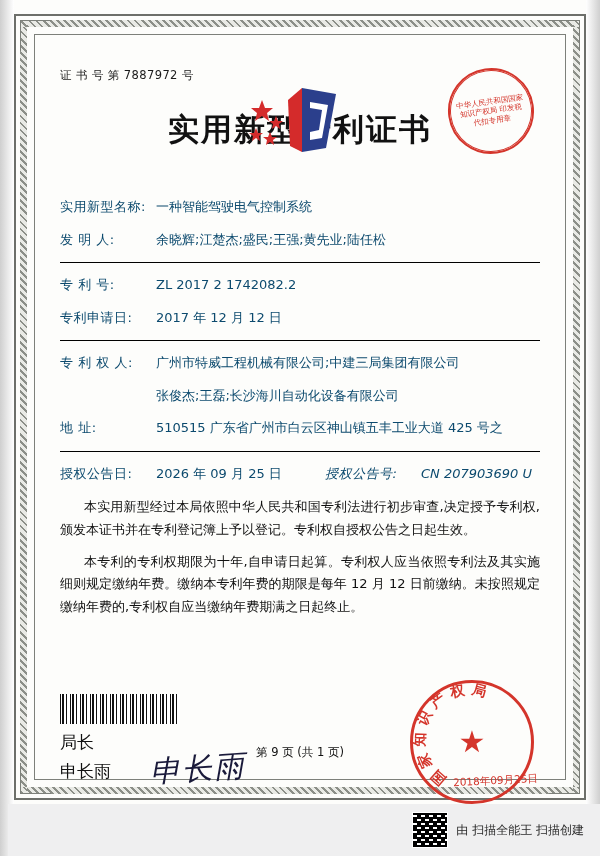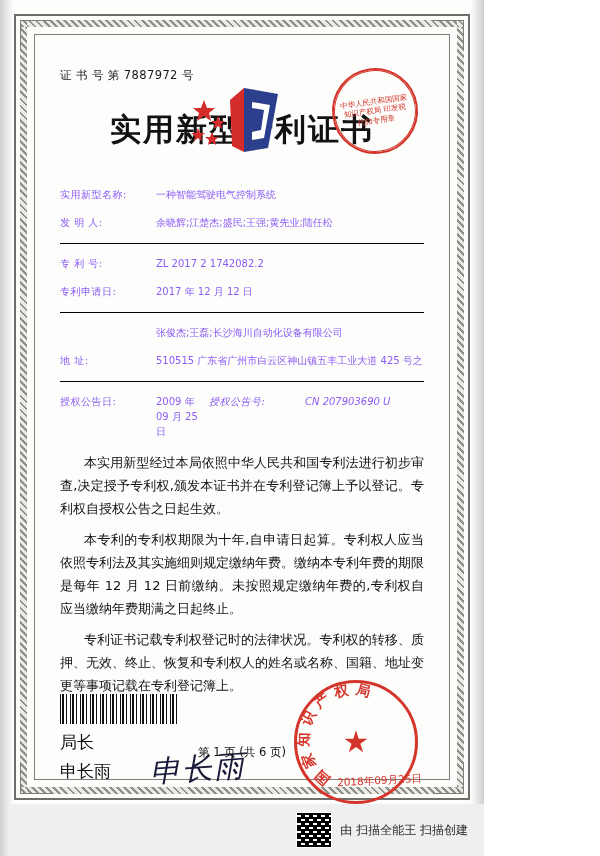--- a/index.html
+++ b/index.html
@@ -4,21 +4,21 @@
 <style>
   html,body{margin:0;padding:0;}
   body{
     width:600px;height:856px;
     background:#ffffff;
     font-family:"DejaVu Sans","Liberation Sans",sans-serif;
     overflow:hidden;
     position:relative;
   }
   .page{
-    position:absolute;left:0;top:0;width:484px;height:856px;
+    position:absolute;left:0;top:0;width:600px;height:856px;
     background:#fdfdfb;
   }
   
   .border-outer{
     position:absolute;left:14px;top:14px;right:14px;bottom:56px;
     border:2px solid #6d6f6a;
   }
   .border-mid{
     position:absolute;left:20px;top:20px;right:20px;bottom:62px;
     border:7px solid transparent;
@@ -63,21 +63,21 @@
     transform:rotate(-8deg);
     box-shadow:inset 0 0 0 1px #d4352b;
   }
   .seal-top span{display:block;padding:0 6px;}
   .title{
     text-align:center;font-size:31px;font-weight:bold;color:#111;
     letter-spacing:2px;margin-top:26px;
     font-family:"DejaVu Sans","Liberation Sans",sans-serif;
   }
   .fields{
-    margin-top:36px;padding:0 14px;font-size:10px;color:#8b5cf6;
+    margin-top:46px;padding:0 14px;font-size:13px;color:#0c4a6e;
   }
   .frow{display:flex;align-items:flex-start;margin-bottom:13px;line-height:1.5;}
   .flabel{width:96px;flex:0 0 96px;letter-spacing:.5px;}
   .fval{flex:1;}
   .two-col{display:flex;}
   .two-col .left{flex:1;display:flex;justify-content:flex-end;}
   .two-col .right{flex:0 0 215px;display:flex;font-style:italic;}
   .hr{border-top:1px solid #000;margin:4px 0 12px 0;}
   .para{
     margin:0 14px 9px 14px;font-size:13px;line-height:1.75;color:#111;
@@ -191,43 +191,46 @@
       <div class="frow">
         <div class="flabel">专 利 号:</div>
         <div class="fval">ZL 2017 2 1742082.2</div>
       </div>
       <div class="frow">
         <div class="flabel">专利申请日:</div>
         <div class="fval">2017 年 12 月 12 日</div>
       </div>
       <div class="hr"></div>
       <div class="frow">
+        <div class="flabel">专 利 权 人:</div>
+        <div class="fval">广州市特威工程机械有限公司;中建三局集团有限公司</div>
+      </div>
+      <div class="frow">
         <div class="flabel"></div>
         <div class="fval">张俊杰;王磊;长沙海川自动化设备有限公司</div>
       </div>
       <div class="frow">
         <div class="flabel">地 址:</div>
         <div class="fval">510515 广东省广州市白云区神山镇五丰工业大道 425 号之</div>
       </div>
       <div class="hr"></div>
       <div class="frow two-col">
         <div class="left">
           <div class="flabel">授权公告日:</div>
-          <div class="fval">2009 年 09 月 25 日</div>
+          <div class="fval">2026 年 09 月 25 日</div>
         </div>
         <div class="right">
           <div class="flabel">授权公告号:</div>
           <div class="fval">CN 207903690 U</div>
         </div>
       </div>
     </div>
 
     <div class="para">本实用新型经过本局依照中华人民共和国专利法进行初步审查,决定授予专利权,颁发本证书并在专利登记簿上予以登记。专利权自授权公告之日起生效。</div>
     <div class="para">本专利的专利权期限为十年,自申请日起算。专利权人应当依照专利法及其实施细则规定缴纳年费。缴纳本专利年费的期限是每年 12 月 12 日前缴纳。未按照规定缴纳年费的,专利权自应当缴纳年费期满之日起终止。</div>
-    <div class="para">专利证书记载专利权登记时的法律状况。专利权的转移、质押、无效、终止、恢复和专利权人的姓名或名称、国籍、地址变更等事项记载在专利登记簿上。</div>
 
   </div>
 
   <div class="barcode"></div>
 
   <div class="sign-block">
     <div>局长</div>
     <div>申长雨</div>
   </div>
 
@@ -242,20 +245,20 @@
         </defs>
         <text fill="#d4352b" font-size="15" font-weight="bold" letter-spacing="6">
           <textPath href="#circlepath" startOffset="8%">国家知识产权局</textPath>
         </text>
       </svg>
     </div>
   </div>
 
   <div class="seal-date">2018年09月25日</div>
 
-  <div class="pagefoot">第 1 页 (共 6 页)</div>
+  <div class="pagefoot">第 9 页 (共 1 页)</div>
 
   <div class="bottom-strip">
     <div class="qr"></div>
     <div class="strip-text">由 扫描全能王 扫描创建</div>
   </div>
 
 </div>
 
 </body></html>

